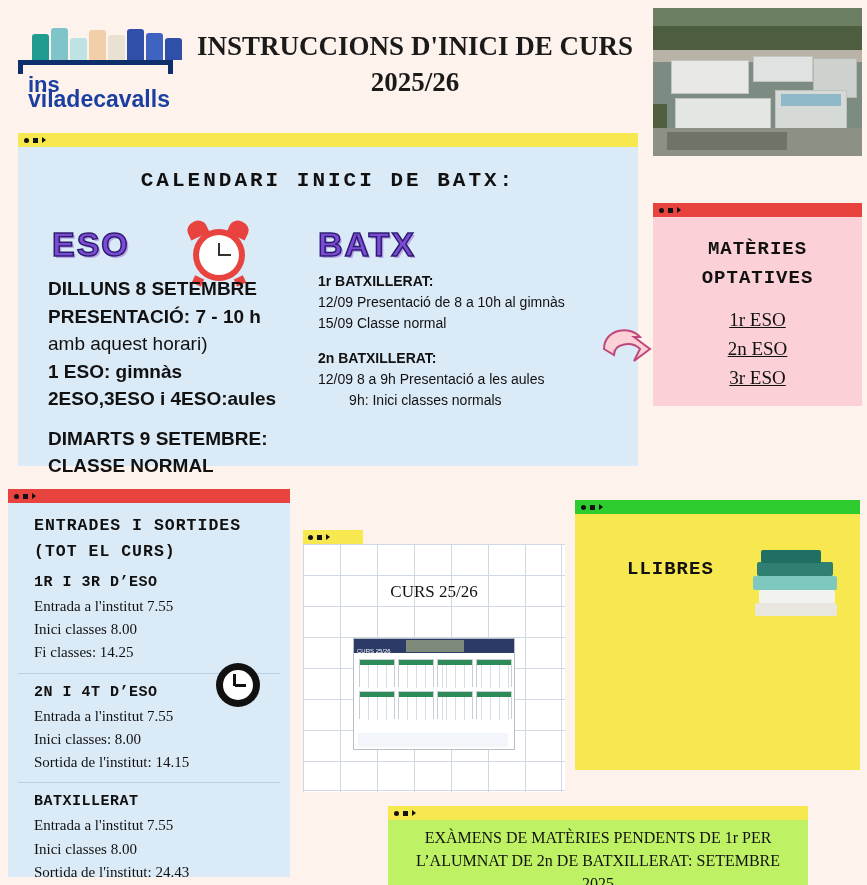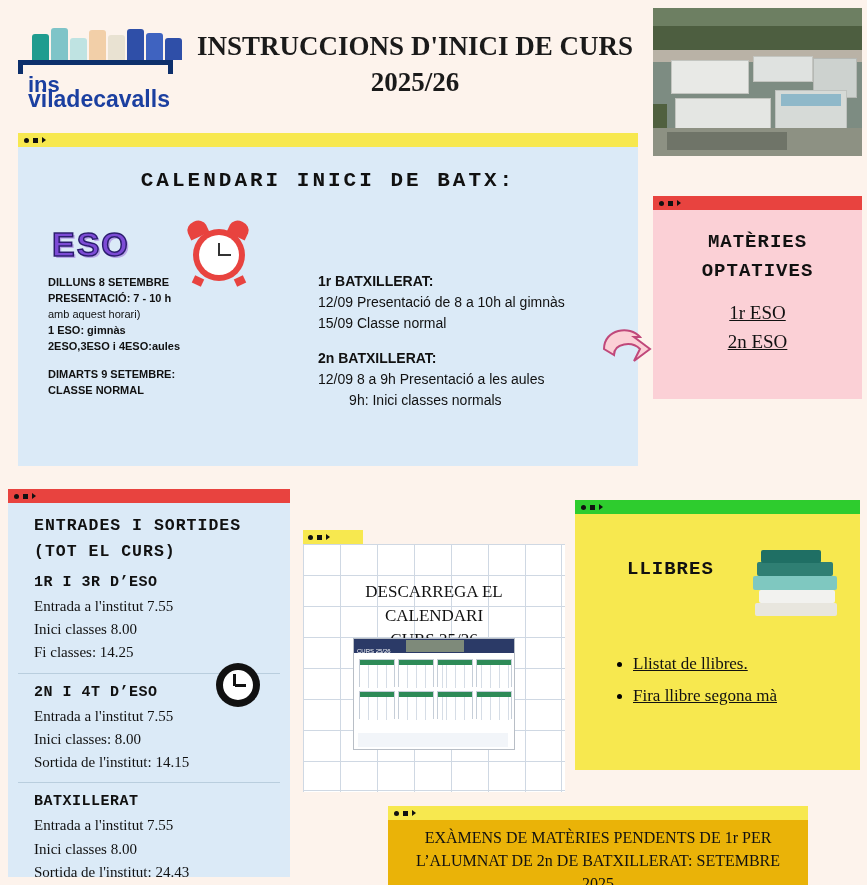--- a/index.html
+++ b/index.html
@@ -85,34 +85,34 @@
   #clock-emoji .bellR { left:44px; transform:rotate(25deg); }
   #clock-emoji .ring { position:absolute; left:8px; top:8px; width:52px; height:52px; border-radius:50%; background:#e8433f; }
   #clock-emoji .face { position:absolute; left:14px; top:14px; width:40px; height:40px; border-radius:50%; background:#fff; }
   #clock-emoji .h1 { position:absolute; left:33px; top:22px; width:2px; height:13px; background:#333; }
   #clock-emoji .h2 { position:absolute; left:33px; top:33px; width:13px; height:2px; background:#333; }
   #clock-emoji .legL { position:absolute; left:8px; top:56px; width:10px; height:8px; background:#e8433f; transform:rotate(25deg); }
   #clock-emoji .legR { position:absolute; left:50px; top:56px; width:10px; height:8px; background:#e8433f; transform:rotate(-25deg); }
 
   #eso-text {
     position:absolute; left:30px; top:128px; width:230px;
-    font-size:11px; font-weight:700; color:#111; line-height:1.45;
+    font-size:19px; font-weight:700; color:#111; line-height:1.45;
   }
   #eso-text .thin { font-weight:400; }
 
   #batx-text {
     position:absolute; left:300px; top:124px; width:320px;
     font-size:14px; color:#111; line-height:1.5;
   }
 
   
   #arrow { position:absolute; left:600px; top:315px; width:58px; height:56px; }
 
   
-  #optatives { left:653px; top:196px; width:209px; height:167px; }
+  #optatives { left:653px; top:203px; width:209px; height:167px; }
   #optatives .bar { background:#e8433f; }
   #optatives .body { background:#fbd0d6; height:189px; position:relative; }
   #opt-title {
     position:absolute; left:0; top:18px; width:100%; text-align:center;
     font-family:"Liberation Mono", monospace; font-weight:700; font-size:19px; letter-spacing:1px; color:#111;
     line-height:1.5;
   }
   #opt-list { position:absolute; left:0; top:92px; width:100%; text-align:center; }
   #opt-list div {
     font-family:"Liberation Serif", serif; font-size:19px; color:#111;
@@ -179,21 +179,21 @@
   #books-art div { position:absolute; border-radius:2px; }
   #llibres ul { position:absolute; left:40px; top:140px; margin:0; padding-left:18px; }
   #llibres li { margin-bottom:12px; }
   #llibres li span {
     font-family:"Liberation Serif", serif; font-size:17px; color:#111; text-decoration:underline;
   }
 
   
   #examens { left:388px; top:806px; width:420px; height:79px; }
   #examens .bar { background:#f7e84f; }
-  #examens .body { background:#eab308; height:65px; padding:6px 10px 0 10px; }
+  #examens .body { background:#bef264; height:65px; padding:6px 10px 0 10px; }
   #examens .body p {
     margin:0; text-align:center;
     font-family:"Liberation Serif", serif; font-size:16px; color:#111; line-height:1.45;
   }
 </style>
 </head>
 <body>
 
 <div id="header">
 
@@ -239,20 +239,21 @@
 <div class="win" id="calendari">
   <div class="bar">
     <i class="dot" style="background:#111"></i>
     <i class="sq" style="background:#111"></i>
     <i class="tri" style="border-left-color:#111"></i>
   </div>
   <div class="body">
     <div id="cal-title">CALENDARI INICI DE BATX:</div>
 
     <div id="eso-word" class="bubble">ESO</div>
+    <div id="batx-word" class="bubble">BATX</div>
 
     <div id="clock-emoji">
       <div class="bell bellL"></div>
       <div class="bell bellR"></div>
       <div class="ring"></div>
       <div class="face"></div>
       <div class="h1"></div>
       <div class="h2"></div>
       <div class="legL"></div>
       <div class="legR"></div>
@@ -294,20 +295,21 @@
     <i class="tri" style="border-left-color:#111"></i>
   </div>
   <div class="body">
     <div id="opt-title">
       <div>MATÈRIES</div>
       <div>OPTATIVES</div>
     </div>
     <div id="opt-list">
       <div>1r ESO</div>
       <div>2n ESO</div>
+      <div>3r ESO</div>
     </div>
   </div>
 </div>
 
 <div class="win" id="entrades">
   <div class="bar">
     <i class="dot" style="background:#111"></i>
     <i class="sq" style="background:#111"></i>
     <i class="tri" style="border-left-color:#111"></i>
   </div>
@@ -367,21 +369,20 @@
     <div class="h" style="top:186px"></div>
       <div class="h" style="top:217px"></div>
     <div class="h" style="top:246px"></div>
   </div>
   <div class="bar">
     <i class="dot" style="display:inline-block;width:5px;height:5px;border-radius:50%;background:#111"></i>
     <i style="display:inline-block;width:5px;height:5px;background:#111"></i>
     <i style="display:inline-block;width:0;height:0;border-left:4px solid #111;border-top:3px solid transparent;border-bottom:3px solid transparent"></i>
   </div>
   <div id="calimg-text">
-    <div>DESCARREGA EL CALENDARI</div>
     <div>CURS 25/26</div>
   </div>
   <div id="calthumb">
     <div class="tbar">
       <span>CURS  25/26</span>
     </div>
     <div class="photo"></div>
     <div class="mini" style="left:5px;  top:20px;">
         <div class="mh"></div>
         <div class="mg"></div>
@@ -428,24 +429,20 @@
     <div id="llibres-title">LLIBRES</div>
 
     <div id="books-art">
       <div style="left:4px;  top:22px; width:76px; height:14px; background:#2f7f73;"></div>
       <div style="left:0px;  top:36px; width:84px; height:14px; background:#7fc8c0;"></div>
       <div style="left:6px;  top:50px; width:76px; height:13px; background:#f2f2ef;"></div>
       <div style="left:2px;  top:63px; width:82px; height:13px; background:#e8e6de;"></div>
       <div style="left:8px;  top:10px; width:60px; height:13px; background:#1f6f64;"></div>
     </div>
 
-    <ul>
-      <li><span>Llistat de llibres.</span></li>
-      <li><span>Fira llibre segona mà</span></li>
-    </ul>
   </div>
 </div>
 
 <div class="win" id="examens">
   <div class="bar">
     <i class="dot" style="background:#111"></i>
     <i class="sq" style="background:#111"></i>
     <i class="tri" style="border-left-color:#111"></i>
   </div>
   <div class="body">

